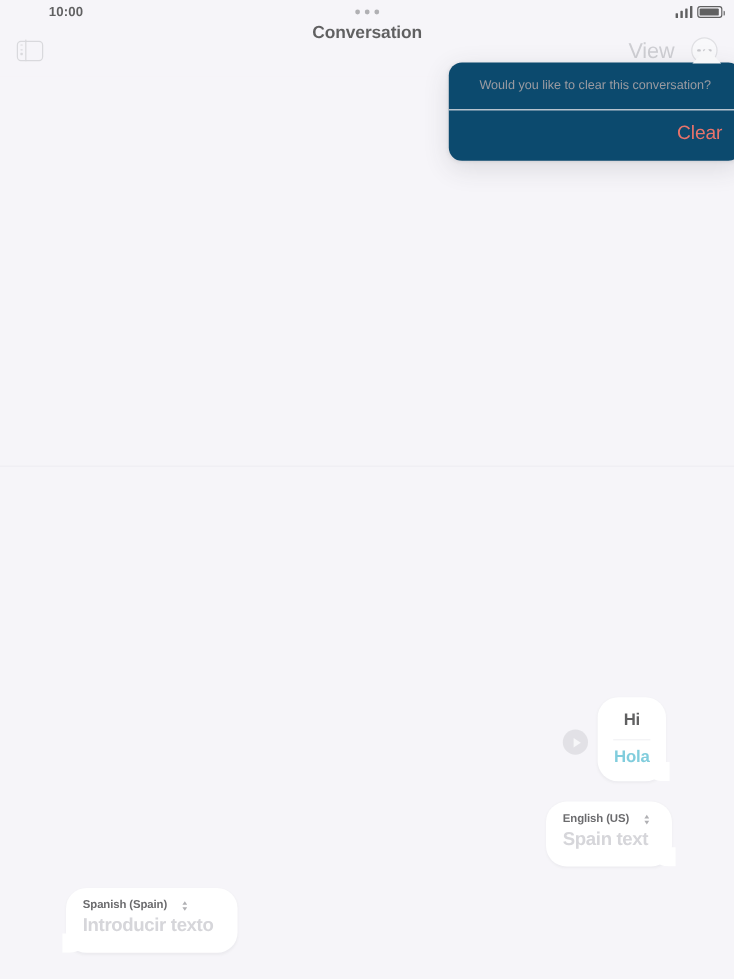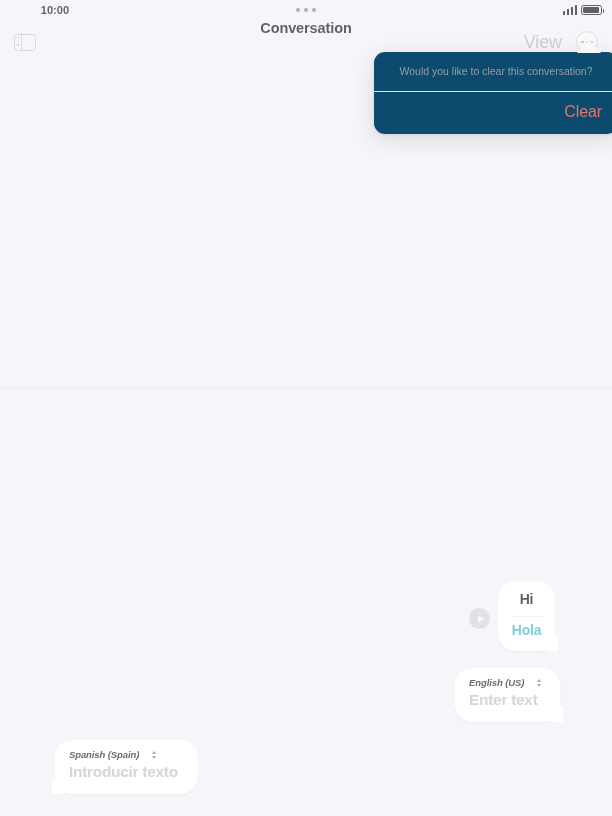--- a/index.html
+++ b/index.html
@@ -338,21 +338,20 @@
   .input-bubble.left {
     left: 55px;
     top: 676px;
     width: 143px;
   }
   .lang-row {
     display: flex;
     align-items: center;
     gap: 13px;
     margin-bottom: 3px;
-    font-style: italic;
   }
   .lang-label {
     font-size: 9.5px;
     font-weight: bold;
     color: #2b2b2f;
     letter-spacing: -0.1px;
   }
   .lang-chevrons {
     display: flex;
     flex-direction: column;
@@ -451,21 +450,21 @@
     </div>
 
     <div class="bubble input-bubble right">
       <div class="lang-row">
         <span class="lang-label">English (US)</span>
         <span class="lang-chevrons">
           <i></i>
             <i></i>
         </span>
       </div>
-      <div class="input-placeholder">Enter text</div>
+      <div class="input-placeholder">Spain text</div>
       <span class="bubble-tail tail-right"></span>
     </div>
 
     <div class="bubble input-bubble left">
       <div class="lang-row">
         <span class="lang-label">Spanish (Spain)</span>
         <span class="lang-chevrons">
           <i></i>
             <i></i>
         </span>

